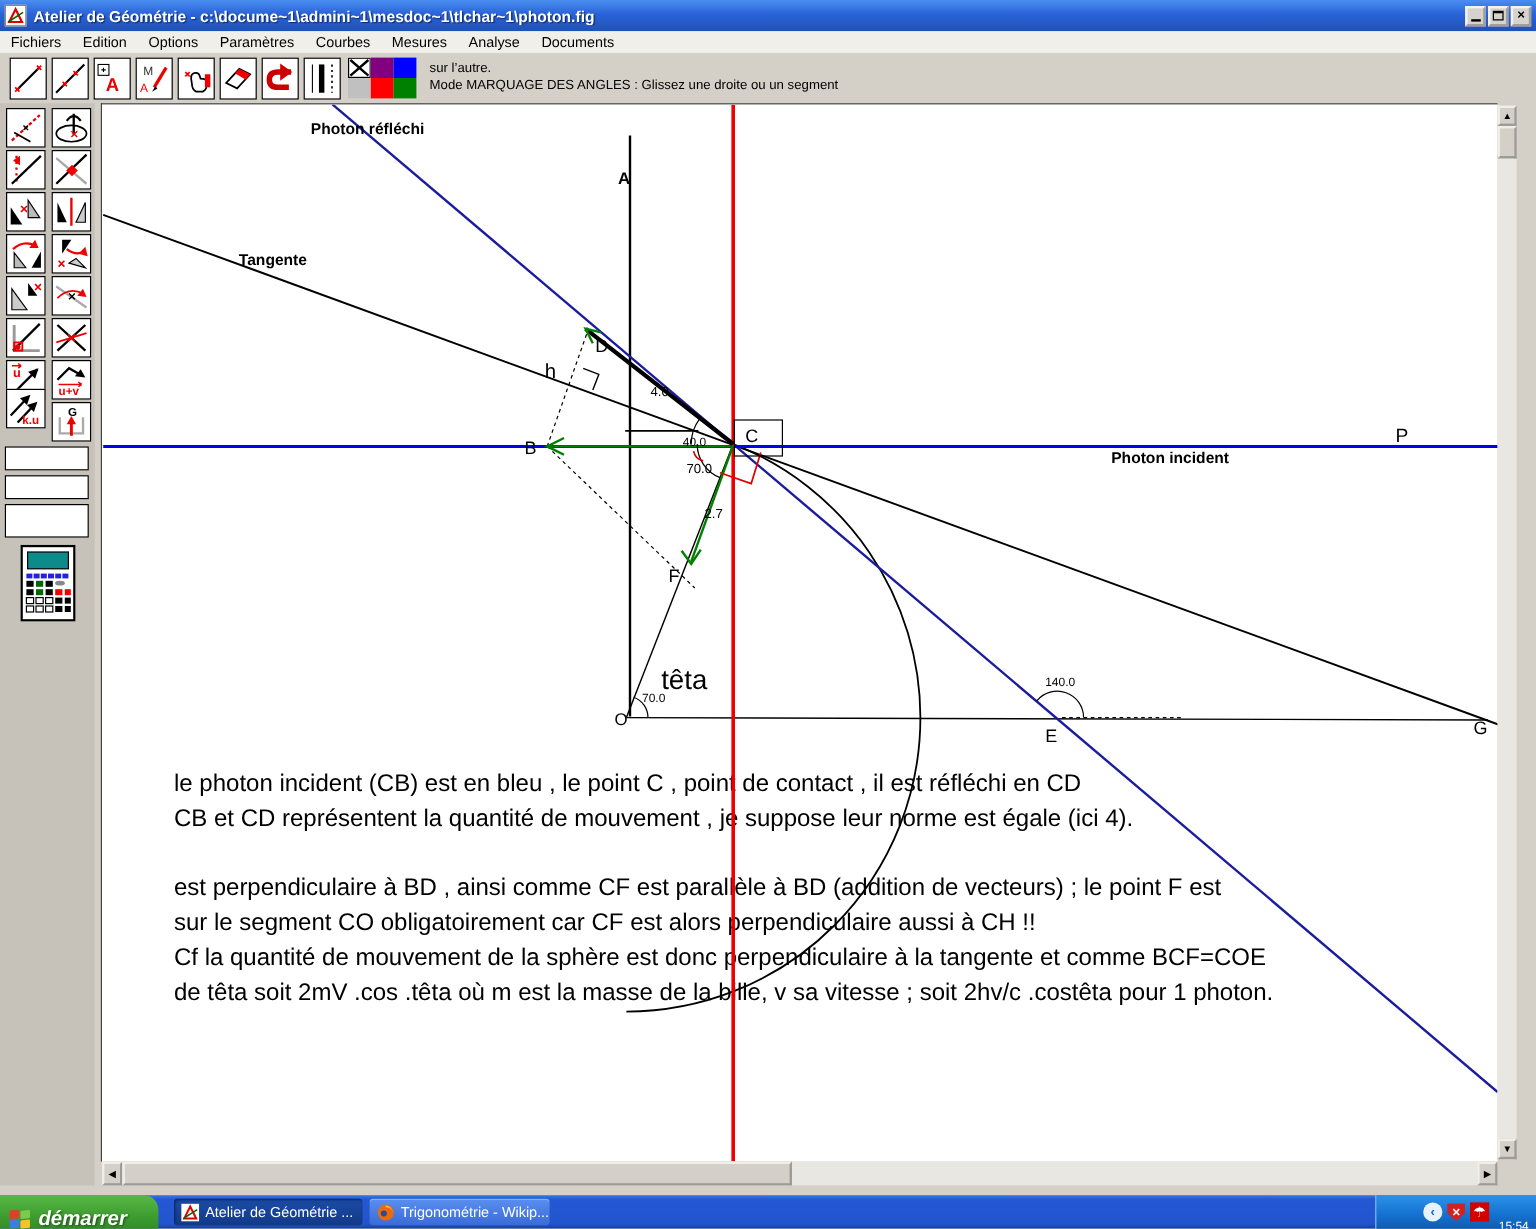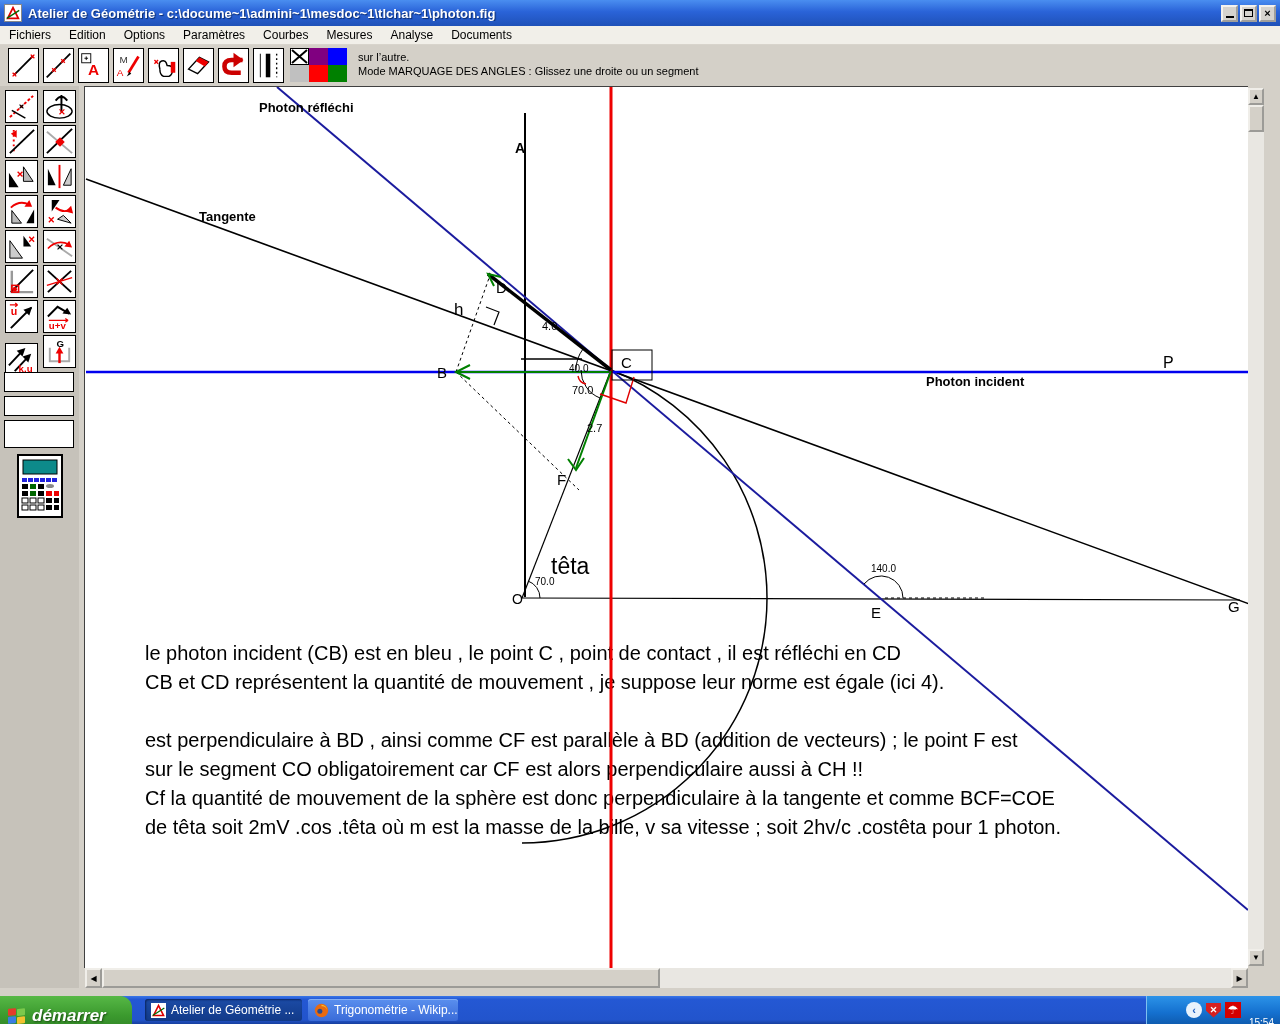--- a/index.html
+++ b/index.html
@@ -308,21 +308,21 @@
     </div>
     <div class="stool" style="left:43px;top:214px">
       <svg viewBox="0 0 32 32">
           <path d="M4 16 L14 6 L26 13" fill="none" stroke="#000" stroke-width="2"></path>
           <path d="M28 14 L19 13 L24 7 Z" fill="#000"></path>
           <text x="5" y="29" font-size="10" font-weight="bold" fill="#e00">u+v</text>
           <path d="M5 20 h20 M25 20 l-3 -2 M25 20 l-3 2" stroke="#e00" stroke-width="1.2" fill="none"></path>
         </svg>
     </div>
 
-    <div class="stool" style="left:5px;top:257px">
+    <div class="stool" style="left:5px;top:238px">
       <svg viewBox="0 0 32 32">
           <line x1="3" y1="22" x2="18" y2="6" stroke="#000" stroke-width="2"></line>
           <path d="M20 4 L11 7 L17 13 Z" fill="#000"></path>
           <line x1="9" y1="28" x2="24" y2="12" stroke="#000" stroke-width="2"></line>
           <path d="M26 10 L17 13 L23 19 Z" fill="#000"></path>
           <text x="13" y="29" font-size="10" font-weight="bold" fill="#e00">k.u</text>
         </svg>
     </div>
     <div class="stool" style="left:43px;top:249px">
       <svg viewBox="0 0 32 32">

